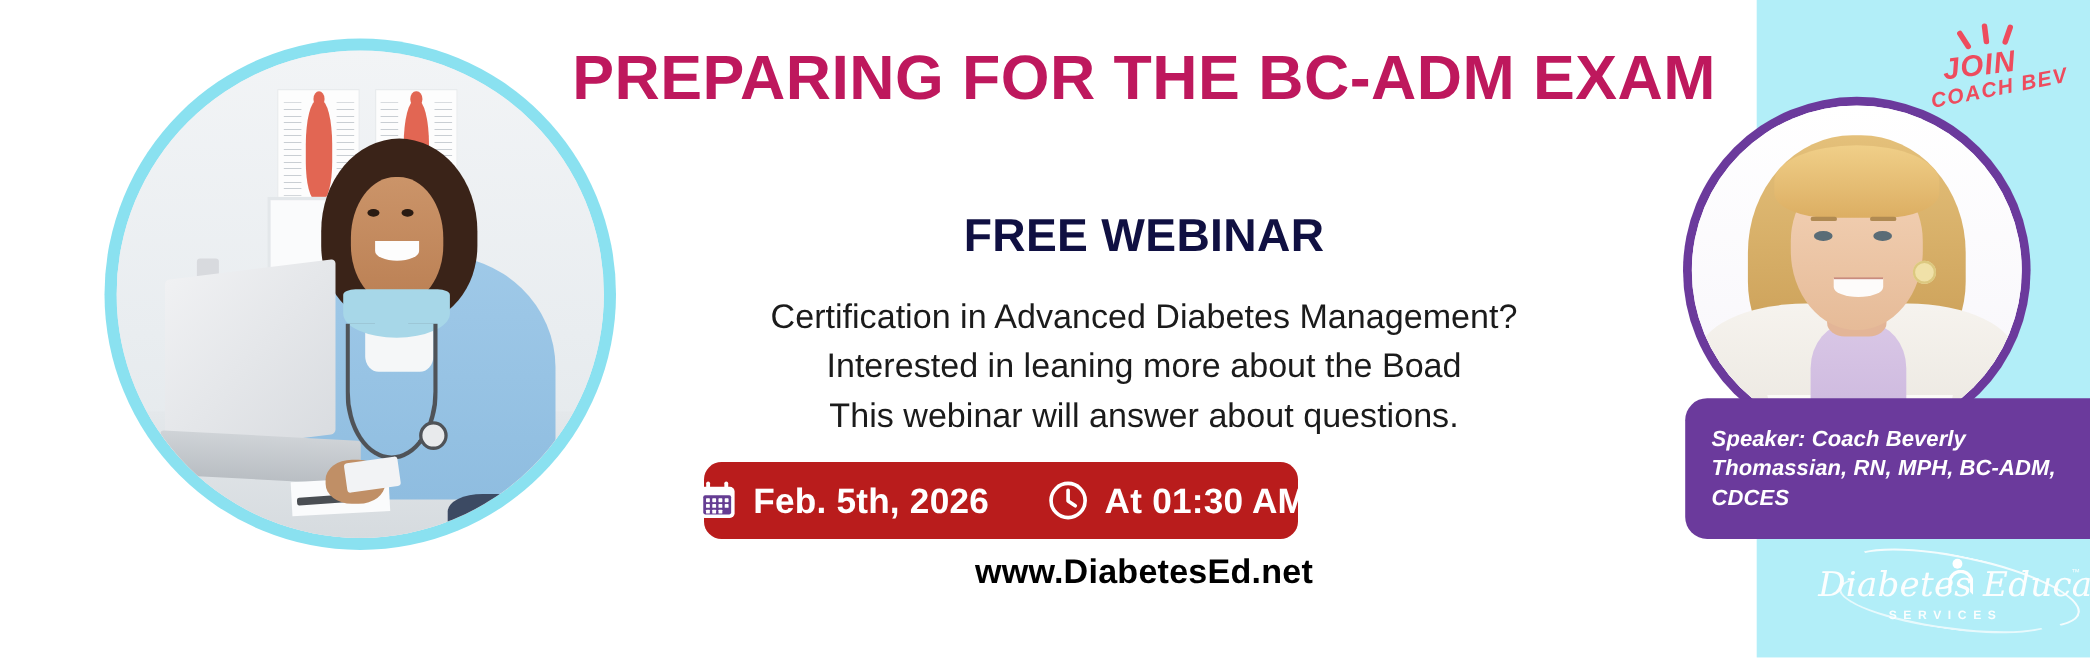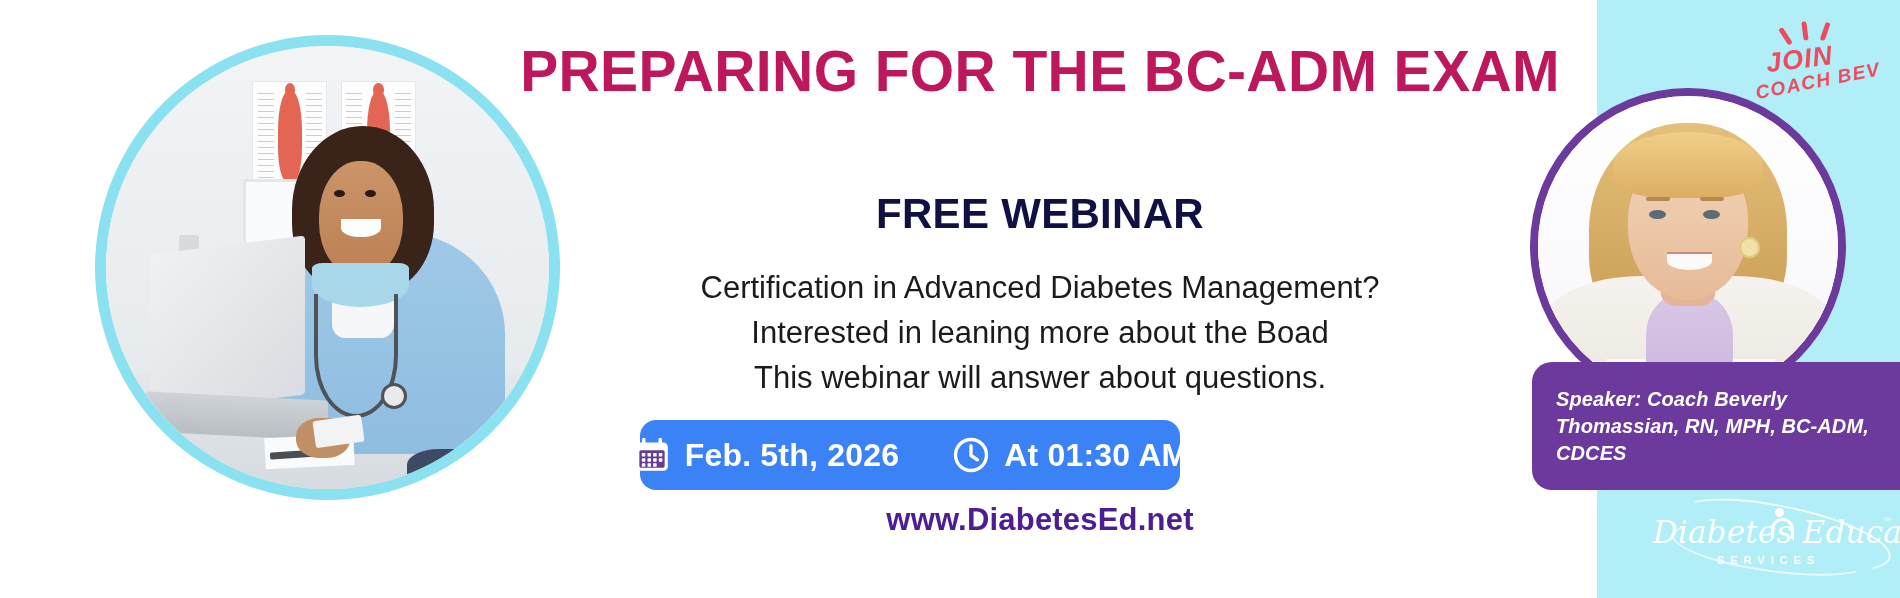--- a/index.html
+++ b/index.html
@@ -148,21 +148,21 @@
     color:#1b1b1b;
     font-weight:400;
   }
   .body-copy .bline { display:block; }
 
   
   .datetime-bar {
     position:absolute;
     left:160px; top:420px;
     width:540px; height:70px;
-    background:#3b82f6;
+    background:#b91c1c;
     border-radius:16px;
     display:flex;
     align-items:center;
     justify-content:center;
     gap:52px;
     padding:0 26px;
   }
   .dt-item { display:flex; align-items:center; gap:13px; }
   .dt-text {
     color:#ffffff;
@@ -171,21 +171,21 @@
     letter-spacing:0.2px;
     white-space:nowrap;
   }
   .icon-svg { display:block; }
 
   .website {
     position:absolute; left:0; right:0; top:502px;
     text-align:center;
     font-size:31px;
     font-weight:bold;
-    color:#4c1d95;
+    color:#000000;
     letter-spacing:0.2px;
   }
 
   
   .right-panel {
     position:absolute;
     left:1597px; top:0;
     width:303px; height:598px;
     background:#b2eef8;
   }

